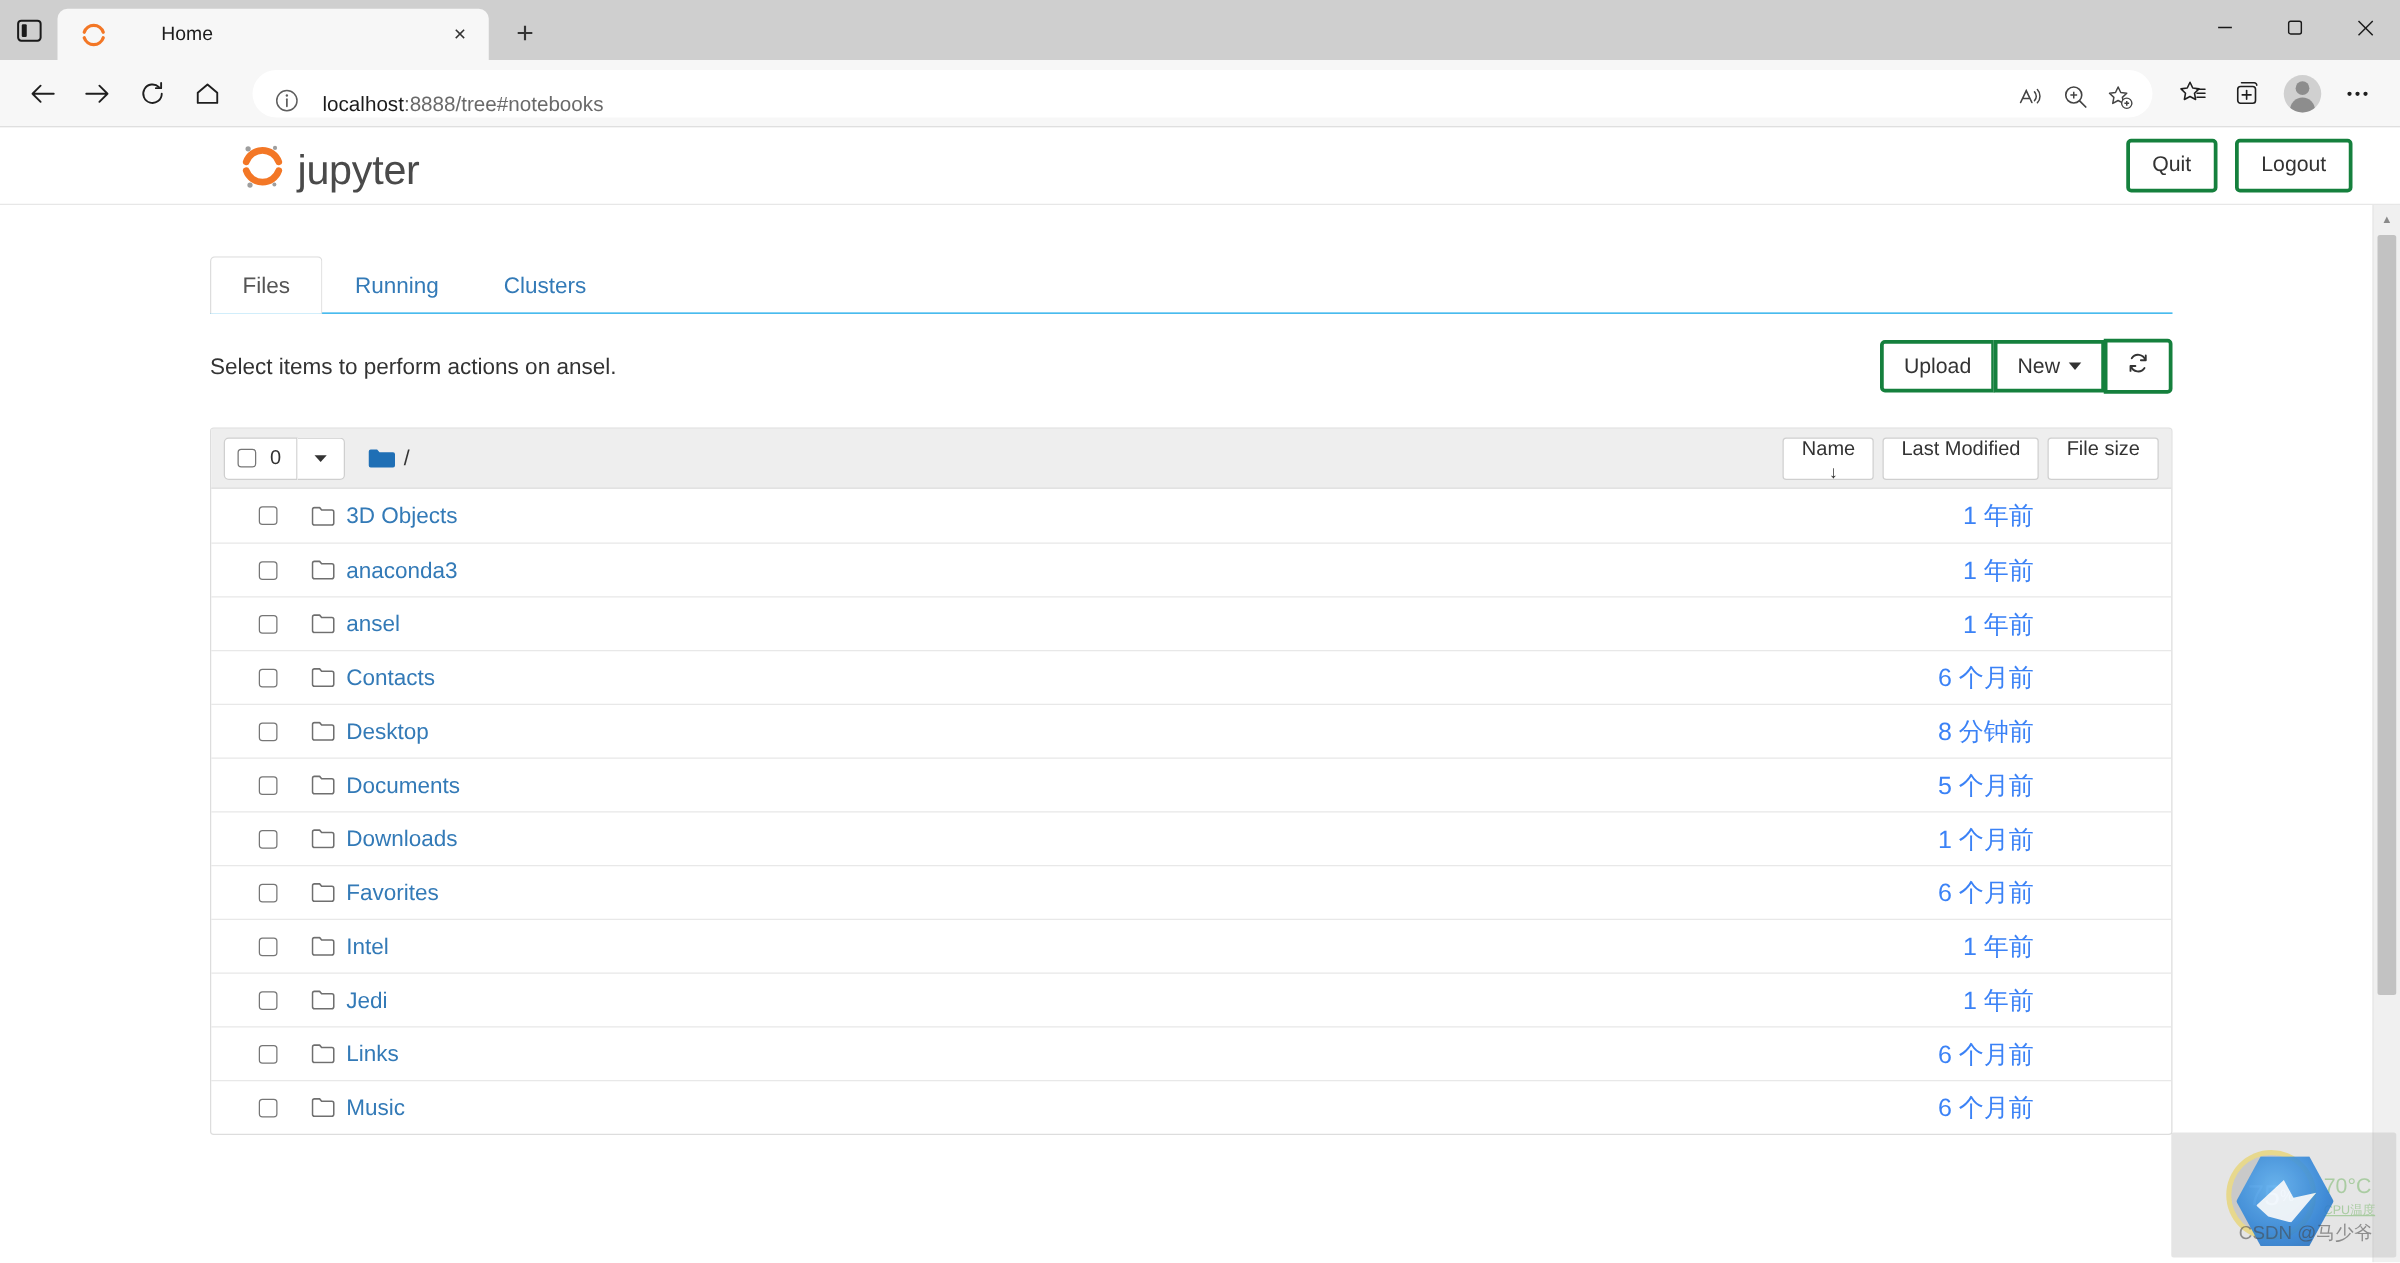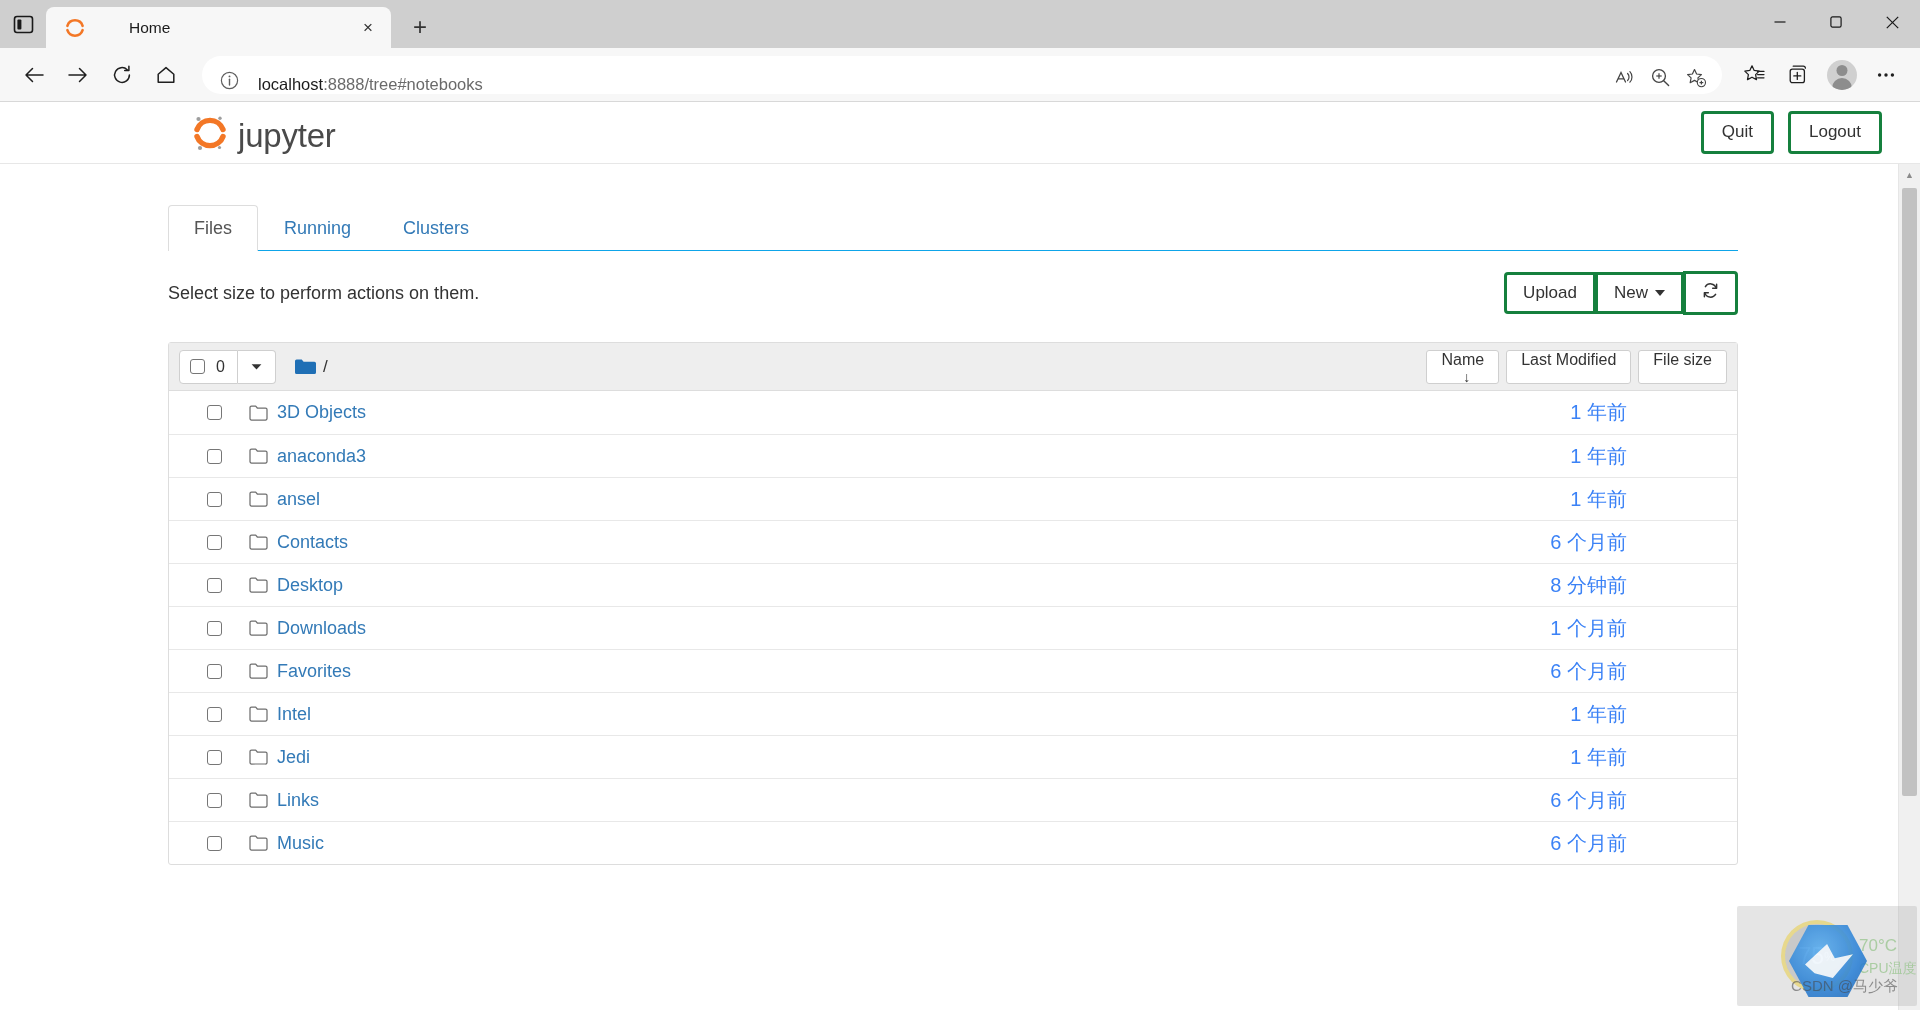--- a/index.html
+++ b/index.html
@@ -289,21 +289,21 @@
   .cpu-ring {
     width: 72px; height: 72px; margin-left: 10px;
     border-radius: 50%;
     border: 4px solid rgba(240,220,120,0.75);
     background: rgba(150,150,150,0.35);
     display:flex; align-items:center; justify-content:center;
     color: #f2f2f2; font-size: 23px;
   }
   .cpu-ring sup { font-size: 13px; }
   .cpu-right { margin-left: 6px; color: rgba(160,200,150,0.85); font-size: 17px; line-height: 1.5;}
-  .cpu-temp-label { font-size: 14px; }
+  .cpu-temp-label { font-size: 10px; text-decoration: underline; }
   .cpu-bird {
     position: absolute; left: 52px; top: 16px;
     width: 78px; height: 78px;
     background: radial-gradient(circle at 40% 35%, #5aaef0 0%, #2a7fd4 60%, #1e63ad 100%);
     clip-path: polygon(25% 4%, 75% 4%, 100% 50%, 75% 96%, 25% 96%, 0% 50%);
     opacity: 0.88;
   }
   .cpu-bird::after {
     content: "";
     position: absolute; left: 16px; top: 22px;
@@ -468,21 +468,21 @@
   <div class="jp-body">
     <div class="container">
 
       <div class="tabs-row">
         <div class="tab-item active">Files</div>
         <div class="tab-item">Running</div>
         <div class="tab-item">Clusters</div>
       </div>
 
       <div class="actions-row">
-        <div class="hint-text">Select size to perform actions on them.</div>
+        <div class="hint-text">Select items to perform actions on ansel.</div>
         <div class="actions-right">
           <button class="btn">Upload</button>
           <button class="btn"><span>New</span><span class="caret"></span></button>
           <button class="btn">
             <svg width="17" height="17" viewBox="0 0 17 17">
                 <path d="M14.2 6.1A6 6 0 0 0 3.4 4.6" fill="none" stroke="#333" stroke-width="1.5" stroke-linecap="round"></path>
                 <path d="M2.8 10.9a6 6 0 0 0 10.8 1.5" fill="none" stroke="#333" stroke-width="1.5" stroke-linecap="round"></path>
                 <path d="M14.6 2.3v3.9h-3.9M2.4 14.7v-3.9h3.9" fill="none" stroke="#333" stroke-width="1.5" stroke-linecap="round" stroke-linejoin="round"></path>
               </svg>
           </button>
@@ -572,20 +572,30 @@
               <span class="file-name">Desktop</span>
               <span class="file-time">8 分钟前</span>
             </div>
             <div class="file-row">
               <span class="cb"></span>
               <span class="row-folder-icon">
                 <svg width="19" height="16" viewBox="0 0 19 16">
                   <path d="M1 2.6A1.5 1.5 0 0 1 2.5 1.1h4.2l1.6 1.9h8.2A1.5 1.5 0 0 1 18 4.5v8.9A1.5 1.5 0 0 1 16.5 15H2.5A1.5 1.5 0 0 1 1 13.4z" fill="none" stroke="#6f6f6f" stroke-width="1.25" stroke-linejoin="round"></path>
                 </svg>
               </span>
+              <span class="file-name">Documents</span>
+              <span class="file-time">5 个月前</span>
+            </div>
+            <div class="file-row">
+              <span class="cb"></span>
+              <span class="row-folder-icon">
+                <svg width="19" height="16" viewBox="0 0 19 16">
+                  <path d="M1 2.6A1.5 1.5 0 0 1 2.5 1.1h4.2l1.6 1.9h8.2A1.5 1.5 0 0 1 18 4.5v8.9A1.5 1.5 0 0 1 16.5 15H2.5A1.5 1.5 0 0 1 1 13.4z" fill="none" stroke="#6f6f6f" stroke-width="1.25" stroke-linejoin="round"></path>
+                </svg>
+              </span>
               <span class="file-name">Downloads</span>
               <span class="file-time">1 个月前</span>
             </div>
             <div class="file-row">
               <span class="cb"></span>
               <span class="row-folder-icon">
                 <svg width="19" height="16" viewBox="0 0 19 16">
                   <path d="M1 2.6A1.5 1.5 0 0 1 2.5 1.1h4.2l1.6 1.9h8.2A1.5 1.5 0 0 1 18 4.5v8.9A1.5 1.5 0 0 1 16.5 15H2.5A1.5 1.5 0 0 1 1 13.4z" fill="none" stroke="#6f6f6f" stroke-width="1.25" stroke-linejoin="round"></path>
                 </svg>
               </span>

